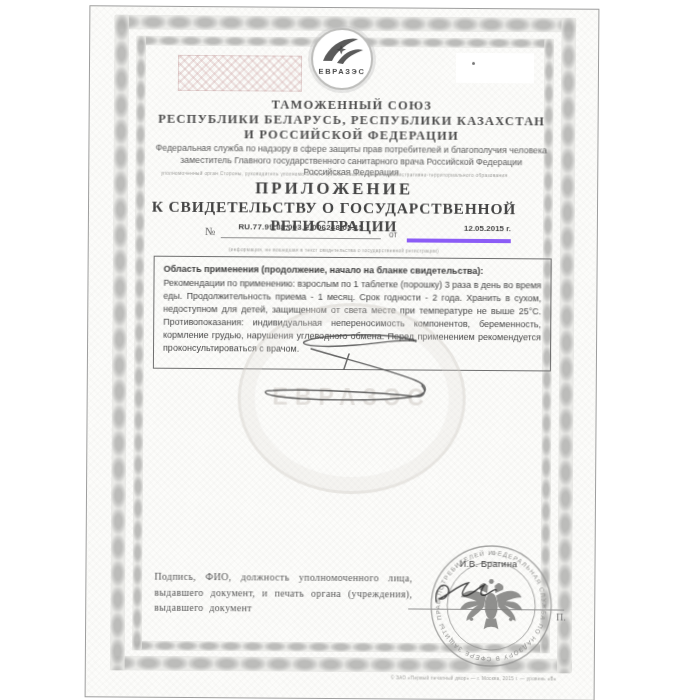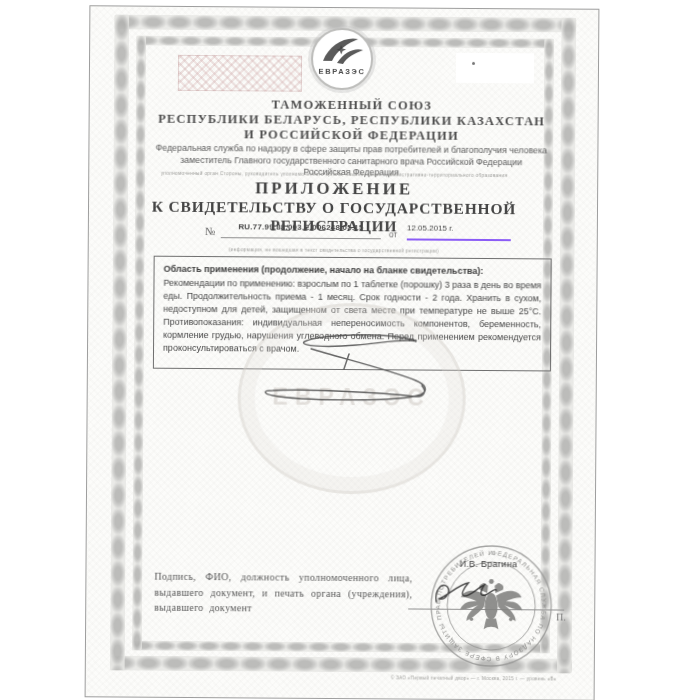--- a/index.html
+++ b/index.html
@@ -66,22 +66,22 @@
 
   
   .numline { position:absolute; left:0; top:215px; width:508px; height:18px; }
   .no-sign { position:absolute; left:116px; top:3px; font-family:"Liberation Serif", serif;
           font-size:11px; color:#5c5c5c; }
   .u1 { position:absolute; left:132px; top:0; width:160px; height:15px;
           border-bottom:1px solid #8f8f8f; text-align:center;
           font-size:8px; font-weight:bold; color:#474747; letter-spacing:.2px; }
   .ot-lbl { position:absolute; left:300px; top:6px; font-size:8.5px; color:#6a6a6a; }
   .u2 { position:absolute; left:318px; top:0; width:104px; height:15px;
-          border-bottom:2px solid #8b5cf6; text-align:left;
-          font-size:8px; font-weight:normal; color:#474747; }
+          border-bottom:4px solid #8b5cf6; text-align:right;
+          font-size:8px; font-weight:bold; color:#474747; }
 
   
   .appbox { position:absolute; left:65px; top:249px; width:378px;
           border:1px solid #6f6f6f; padding:7px 9px 13px 9px; }
   .appbox-title { font-size:9px; font-weight:bold; color:#3c3c3c; margin-bottom:3px; }
   .appbox-para { font-size:9px; color:#474747; line-height:1.45; text-align:justify; }
 
   
   .watermark { position:absolute; left:150px; top:295px; width:222px; height:185px;
           border-radius:50%; border:3px solid rgba(214,210,204,.5);

